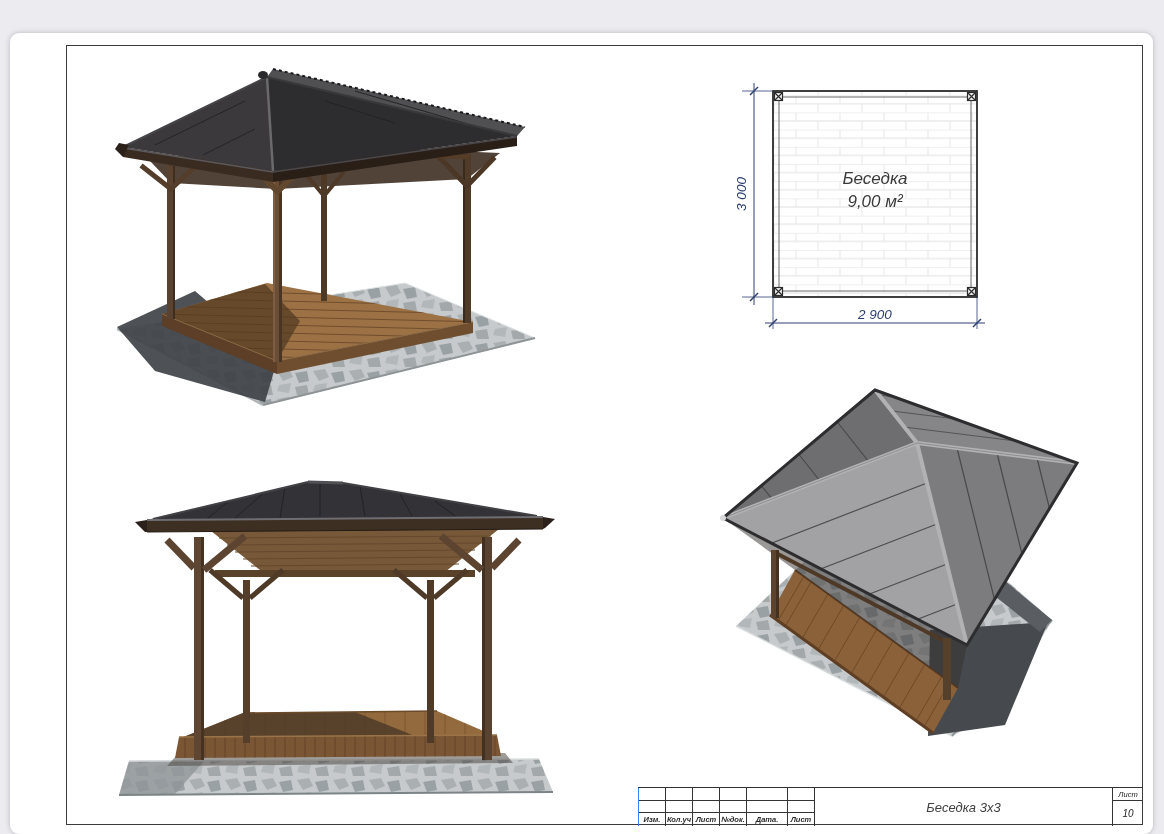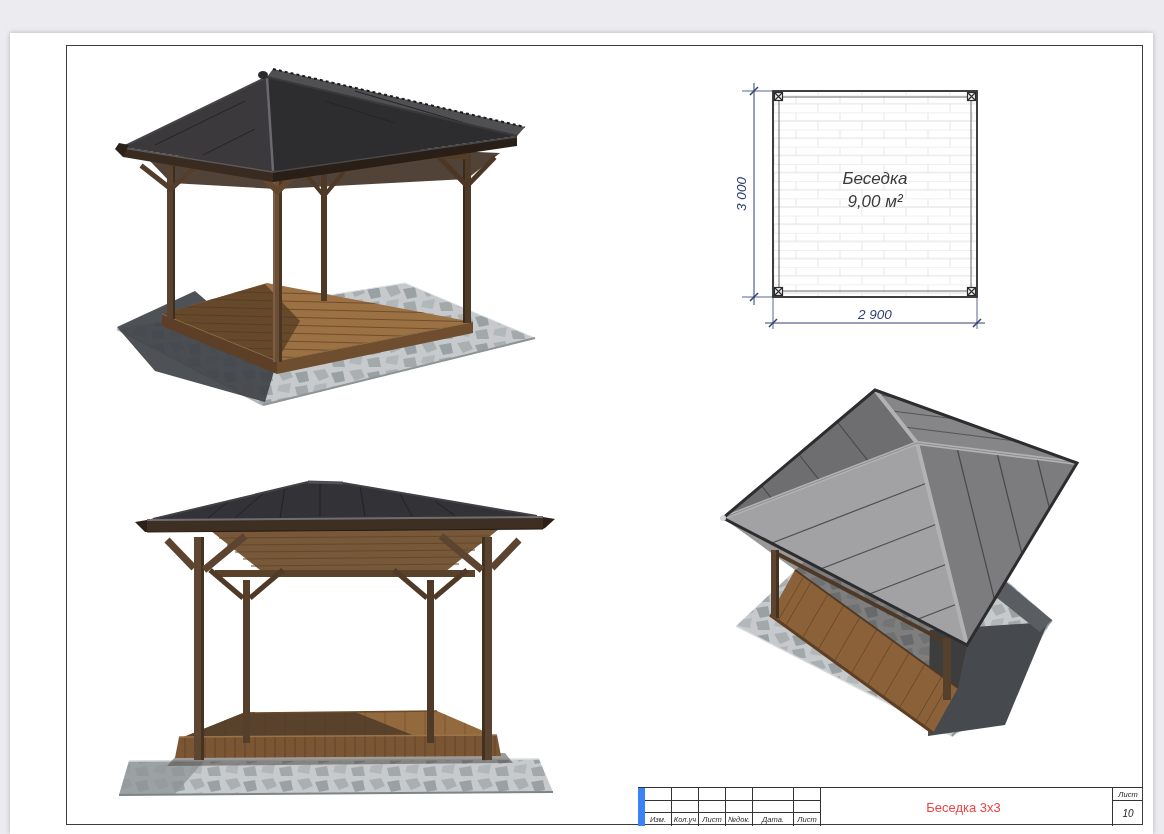--- a/index.html
+++ b/index.html
@@ -1,35 +1,35 @@
 <!DOCTYPE html>
 <html><head>
 <meta charset="utf-8">
 <style>
   html,body{margin:0;padding:0;width:1164px;height:834px;overflow:hidden;
     background:#ecebef;font-family:"Liberation Sans",sans-serif;}
   .viewport{position:relative;width:1164px;height:834px;}
   .sheet{position:absolute;left:10px;top:33px;width:1143px;height:801px;
-    background:#ffffff;box-shadow:0 0 5px rgba(80,80,95,.35);}
+    background:#ffffff;box-shadow:0 0 5px rgba(80,80,95,.35);border-radius:9px;}
   .frame{position:absolute;left:56px;top:12px;width:1075px;height:778px;
     border:1px solid #3c3c3c;}
   .view{position:absolute;}
   
   .tb{position:absolute;left:628px;top:754px;width:505px;height:38px;
     border-top:1px solid #333;box-sizing:border-box;color:#222;}
   .tb-table{position:absolute;left:0;top:0;width:177px;height:38px;
     display:grid;grid-template-columns:27px 27px 27px 27px 41px 27px;
-    grid-template-rows:1fr 1fr 1fr;border-left:7px solid #3b82f6;box-sizing:border-box;}
+    grid-template-rows:1fr 1fr 1fr;border-left:1px solid #3b82f6;box-sizing:border-box;font-weight:bold;}
   .tb-table>div{border-right:1px solid #333;border-bottom:1px solid #333;
     box-sizing:border-box;display:flex;align-items:center;justify-content:center;
     font-size:7.5px;font-style:italic;color:#2a2a2a;overflow:hidden;white-space:nowrap;}
   .tb-table>div.norb{border-bottom:none;}
   .tb-title{position:absolute;left:177px;top:0;width:297px;height:38px;
     display:flex;align-items:center;justify-content:center;
-    font-size:13px;color:#ef4444;}
+    font-size:13px;font-style:italic;color:#404040;}
   .tb-sheet{position:absolute;left:474px;top:0;width:31px;height:38px;
     border-left:1px solid #333;box-sizing:border-box;}
   .tb-sheet .lbl{height:13px;border-bottom:1px solid #333;box-sizing:border-box;
     display:flex;align-items:center;justify-content:center;font-size:7.5px;font-style:italic;}
   .tb-sheet .num{height:24px;display:flex;align-items:center;justify-content:center;
     font-size:10px;font-style:italic;}
   text{font-family:"Liberation Sans",sans-serif;}
 </style>
 </head>
 <body>

